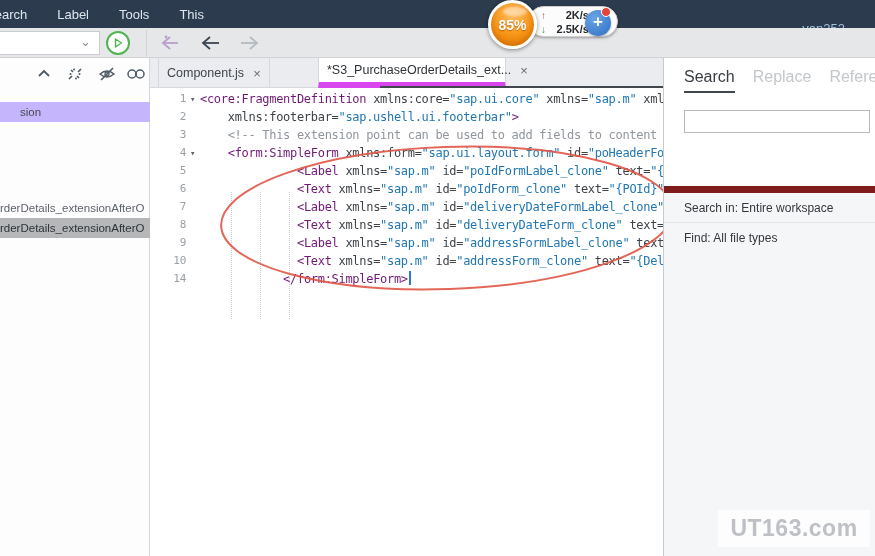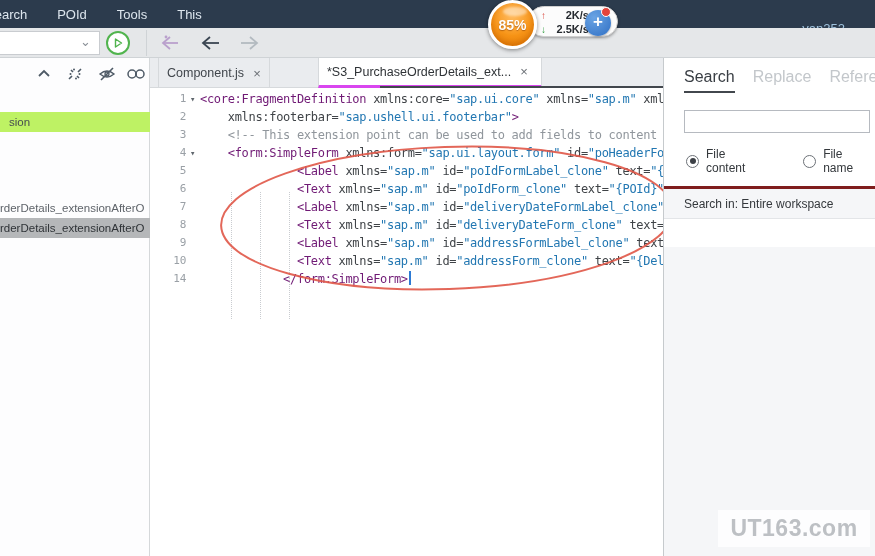--- a/index.html
+++ b/index.html
@@ -50,33 +50,33 @@
     text-shadow:0 1px 1px rgba(120,50,0,.5);text-align:center; }
   .badge .pct i { position:absolute; left:12px; top:4px; width:24px; height:9px; border-radius:50%;
     background:rgba(255,255,255,.45); filter:blur(1px); }
   
   .sidebar { position:absolute; left:0; top:58px; width:150px; height:498px;
     background:#fdfdfe; border-right:1px solid #d5d8da; }
   .side-icons { position:absolute; left:0; top:8px; width:150px; height:20px; }
   .side-icons span { position:absolute; top:0; }
   .side-item { position:absolute; left:0; width:150px; height:20px; font-size:11.5px;
     line-height:20px; white-space:nowrap; overflow:hidden; color:#5f646a; }
-  .side-item.hl { background:#bef264; color:#474c51; top:54px; padding-left:9px; }
+  .side-item.hl { background:#c4b5fd; color:#474c51; top:44px; padding-left:20px; }
   .side-item.n1 { top:140px; }
   .side-item.sel { top:160px; background:#b5b7b9; color:#2f3337; }
   
   .editor { position:absolute; left:150px; top:58px; width:513px; height:498px; background:#fff; }
   .tabstrip { position:absolute; left:0; top:0; width:513px; height:30px;
     background:#eaecef; border-bottom:1px solid #d6d9dc; }
   .tab { position:absolute; top:0; height:30px; display:flex; align-items:center;
     font-size:12.5px; color:#41464c; padding:0 8px; border-left:1px solid #d6d9dc;
     border-right:1px solid #d6d9dc; white-space:nowrap; }
   .tab .x { margin-left:9px; color:#6a6f75; font-size:13px; }
   .tab.t1 { left:8px; width:112px; }
-  .tab.t2 { left:168px; width:224px; background:#fff; color:#2f3337; border-bottom:3px solid #d946ef; }
+  .tab.t2 { left:168px; width:188px; background:#fff; color:#2f3337; border-bottom:6px solid #d946ef; }
   .tab-underline { position:absolute; left:230px; right:0; bottom:-1px; height:2px; background:#42474d; }
   .code-area { position:absolute; left:0; top:30px; width:513px; height:468px;
     padding-top:2px; font-family:"DejaVu Sans Mono", monospace; font-size:12px;
     letter-spacing:-0.3px; }
   .code-line { display:flex; height:18px; line-height:18px; white-space:pre; }
   .gut { width:36px; text-align:right; color:#9aa0a6; font-size:11px; flex:none; }
   .fold { width:13px; text-align:center; color:#5f666d; font-size:9px; flex:none; }
   .code-text { flex:1; overflow:hidden; padding-left:1px; }
   .tok-tag { color:#701a75; }
   .tok-attr { color:#3f4347; }
@@ -98,35 +98,35 @@
     border:1px solid #b6bac0; background:#fff; font-size:12px; padding:0 5px;
     font-family:"Liberation Sans", sans-serif; outline:none; }
   .radios { position:absolute; left:22px; top:89px; display:flex; gap:36px;
     font-size:12px; color:#34383c; }
   .radio-g { display:flex; align-items:center; gap:7px; }
   .rad { width:13px; height:13px; border-radius:50%; border:1.5px solid #6c7177;
     background:#fff; display:flex; align-items:center; justify-content:center; flex:none; }
   .rad .dot { width:6px; height:6px; border-radius:50%; background:#3c4046; display:none; }
   .rad.sel .dot { display:block; }
   .filter-rows { position:absolute; left:0; top:128px; width:212px; background:#f5f6f8;
-    border-top:3px solid #7f1d1d; }
+    border-top:7px solid #7f1d1d; }
   .frow { height:30px; line-height:30px; padding-left:20px; font-size:12px; color:#34383c;
     border-bottom:1px solid #e3e5e8; }
   .rfill { position:absolute; left:0; top:189px; width:212px; height:309px; background:#f5f6f8; }
   .watermark { position:absolute; left:54px; top:452px; width:152px; height:37px;
     background:rgba(255,255,255,.8); display:flex; align-items:center; justify-content:center;
     font-size:23px; font-weight:bold; color:#bdc0c4; letter-spacing:.5px; }
   .icon-svg { display:block; }
 </style>
 </head>
 <body>
 
 <div class="menubar">
   <span class="mitem">Search</span>
-  <span class="mitem">POId</span>
+  <span class="mitem">Label</span>
   <span class="mitem">Tools</span>
   <span class="mitem">This</span>
   <span class="user">yan252</span>
 </div>
 
 <div class="toolbar">
   <div class="run-select">
     <span class="chev">⌄</span>
   </div>
   <div class="run-btn">
@@ -249,30 +249,19 @@
   </svg>
 </div>
 
 <div class="rpanel">
   <div class="rtabs">
     <span class="rtab active">Search</span>
     <span class="rtab">Replace</span>
     <span class="rtab">References</span>
   </div>
   <input class="search-input" type="text" value="" style="">
-  <div class="radios">
-    <label class="radio-g">
-      <span class="rad sel">
-          <span class="dot"></span>
-        </span>
-      <span>File content</span>
-    </label>
-    <label class="radio-g">
-      <span class="rad"></span>
-      <span>File name</span>
-    </label>
-  </div>
   <div class="filter-rows">
     <div class="frow">Search in: Entire workspace</div>
+    <div class="frow">Find: All file types</div>
   </div>
   <div class="rfill"></div>
   <div class="watermark">UT163.com</div>
 </div>
 
 </body></html>

